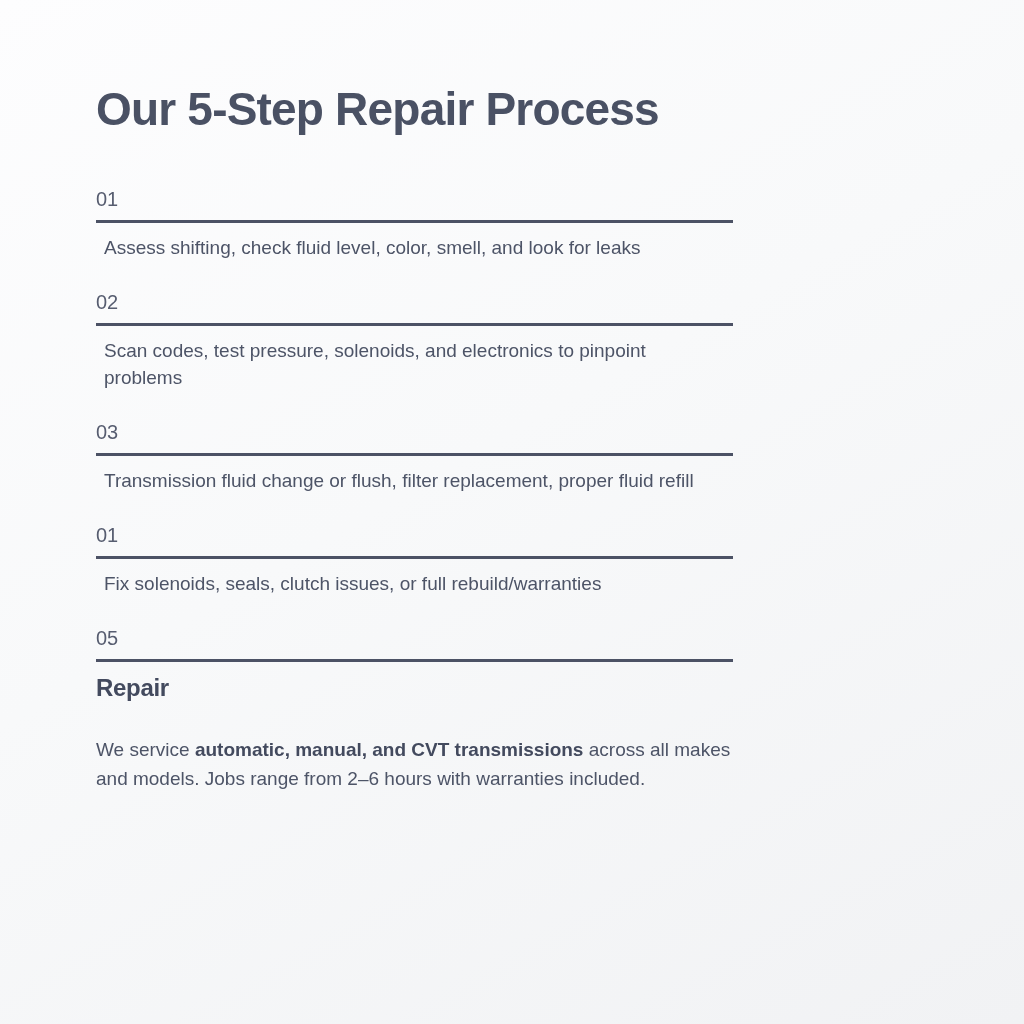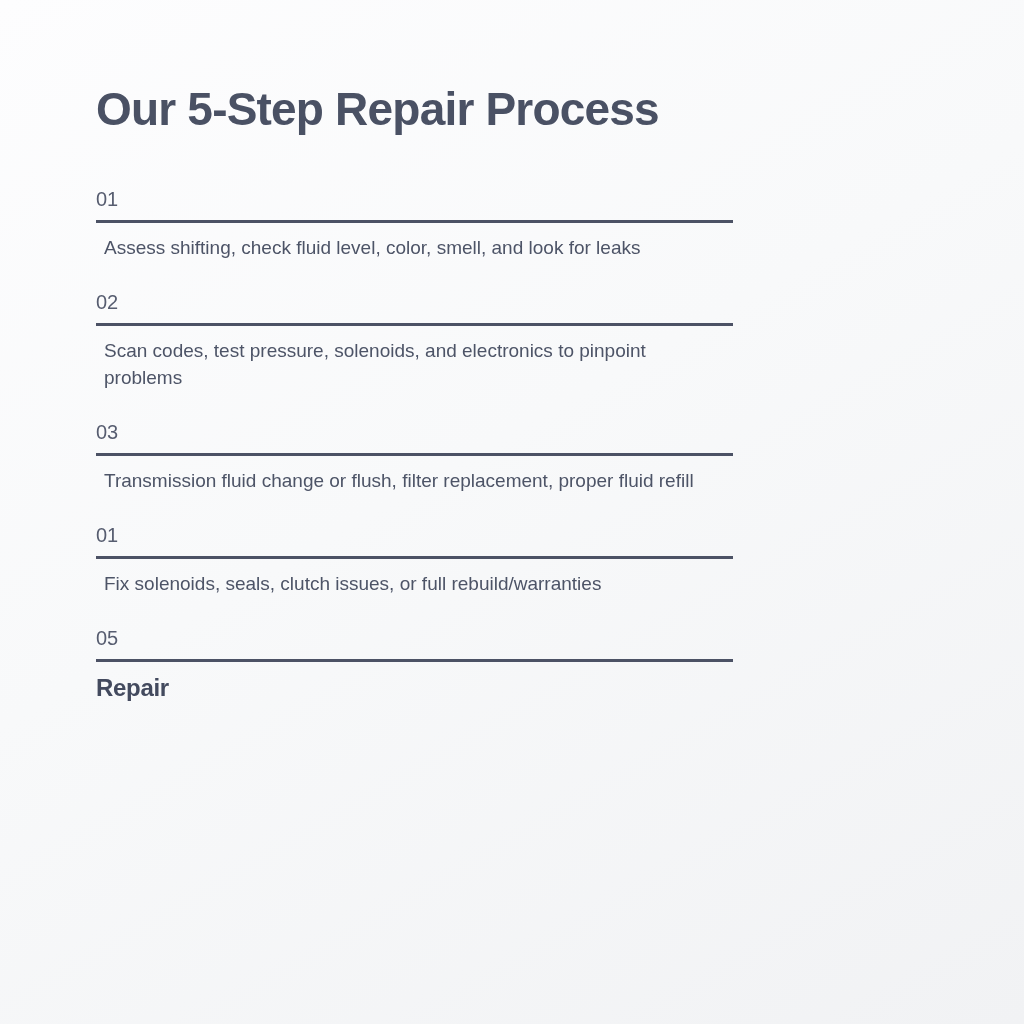--- a/index.html
+++ b/index.html
@@ -99,13 +99,14 @@
     <p class="step-description">Fix solenoids, seals, clutch issues, or full rebuild/warranties</p>
   </div>
 
   <div class="step">
     <div class="step-number">05</div>
     <hr class="step-rule">
     <h2 class="step-title">Repair</h2>
   </div>
 </div>
 
+  <p class="footer-note"><span>We service </span><b>automatic, manual, and CVT transmissions</b><span> across all makes and models. Jobs range from 2–6 hours with warranties included.</span></p>
 </div>
 
 </body></html>

